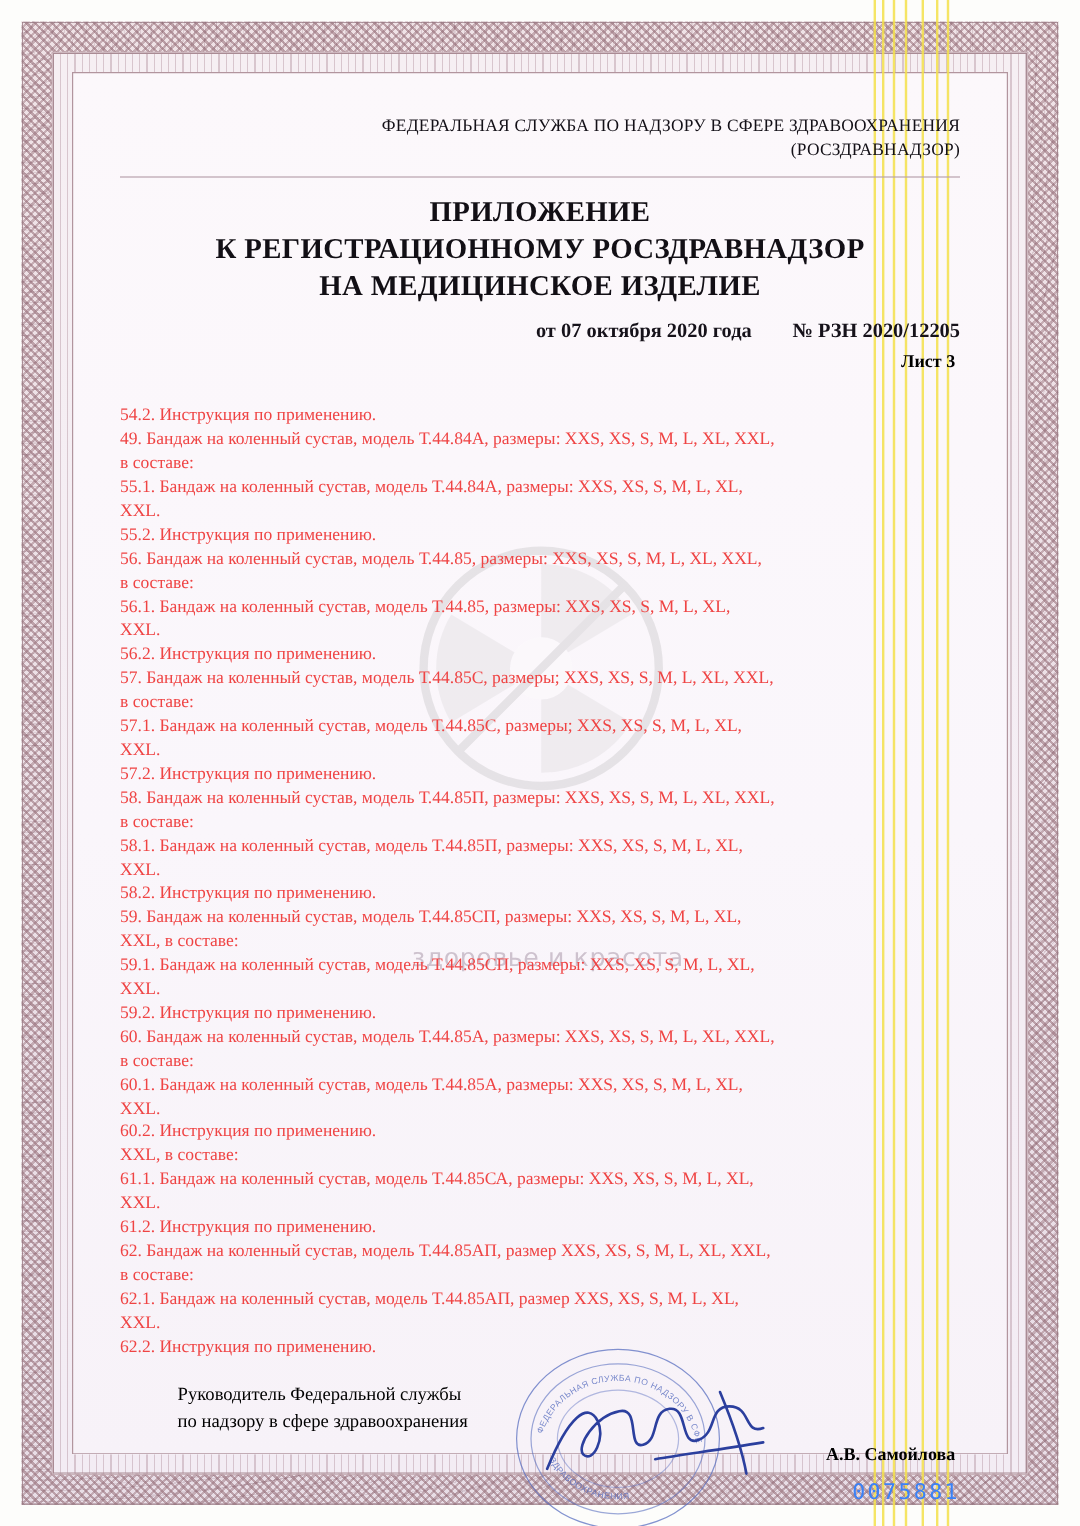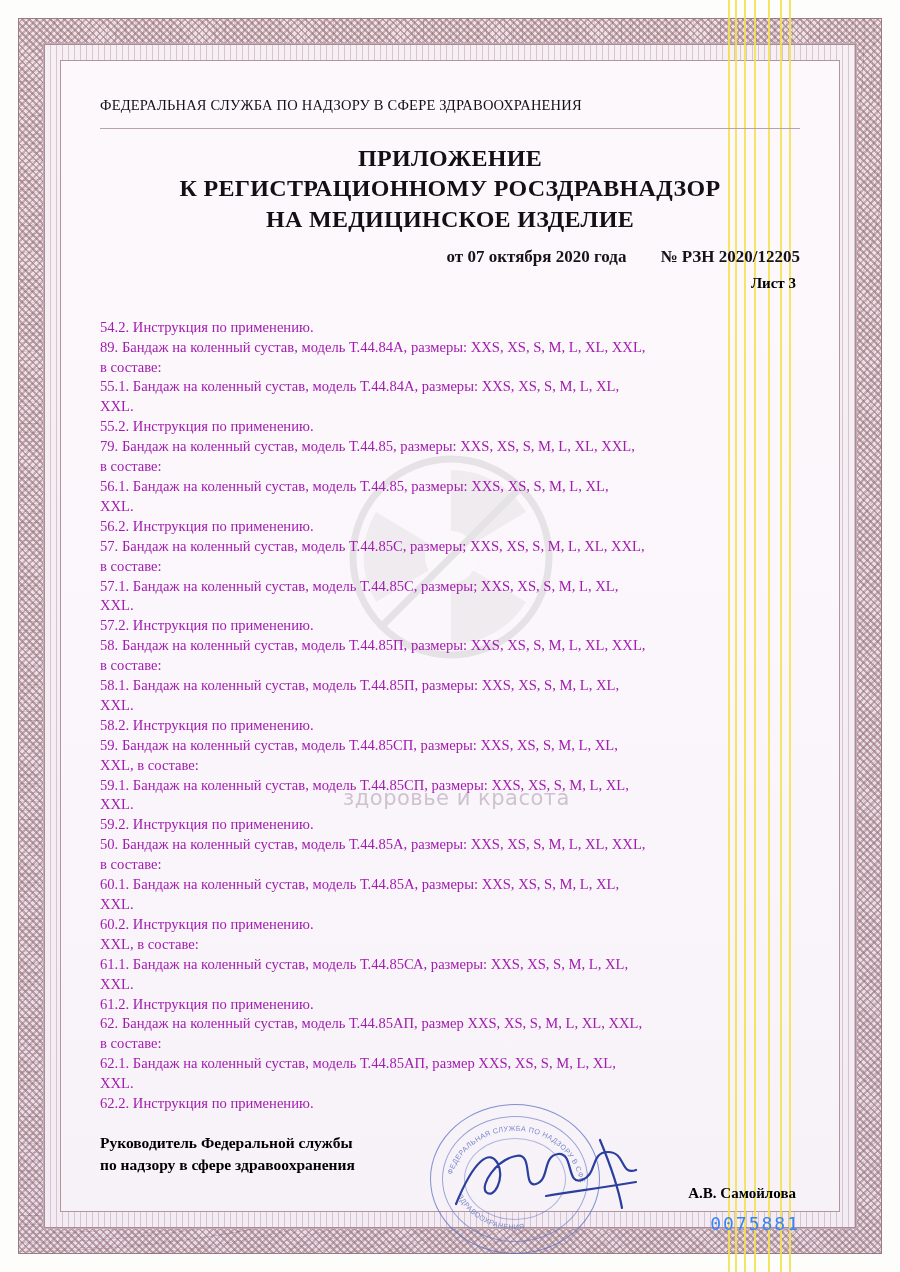--- a/index.html
+++ b/index.html
@@ -73,21 +73,21 @@
 
   
   .content {
     position: absolute;
     left: 100px;
     top: 96px;
     width: 700px;
     z-index: 5;
   }
   .agency {
-    text-align: left;
+    text-align: right;
     font-size: 14.5px;
     letter-spacing: .2px;
     line-height: 1.35;
     color: #131017;
   }
   .rule {
     width: 100%;
     height: 1px;
     background: #b8a3ac;
     margin: 12px 0 14px;
@@ -113,34 +113,35 @@
     text-align: right;
     font-weight: bold;
     font-size: 15px;
     padding-right: 4px;
   }
 
   .items {
     margin-top: 26px;
     font-size: 14.6px;
     line-height: 1.365;
-    color: #a21caf;
+    color: #ef4444;
   }
   .items .ln { white-space: pre-wrap; }
 
   
   .sign {
     margin-top: 18px;
     position: relative;
     min-height: 96px;
   }
   .sign .role {
-    font-weight: bold;
+    font-weight: normal;
     font-size: 15.5px;
     line-height: 1.45;
+    margin-left: 48px;
   }
   .sign .name {
     position: absolute;
     right: 4px;
     bottom: 26px;
     font-weight: bold;
     font-size: 15px;
   }
   .serial {
     position: absolute;
@@ -264,64 +265,65 @@
         <line x1="34" y1="176" x2="176" y2="34" stroke="#9e9e9e" stroke-width="7"></line>
       </svg>
     </div>
     <div class="wm-sub">здоровье и красота</div>
   </div>
 
   <div class="content">
 
     <div class="agency">
       <div>ФЕДЕРАЛЬНАЯ СЛУЖБА ПО НАДЗОРУ В СФЕРЕ ЗДРАВООХРАНЕНИЯ</div>
+      <div>(РОСЗДРАВНАДЗОР)</div>
     </div>
 
     <div class="rule"></div>
 
     <div class="title">
       <div>ПРИЛОЖЕНИЕ</div>
       <div>К РЕГИСТРАЦИОННОМУ РОСЗДРАВНАДЗОР</div>
       <div>НА МЕДИЦИНСКОЕ ИЗДЕЛИЕ</div>
     </div>
 
     <div class="docline">
       <span>от  07 октября 2020 года</span><span class="gap"></span><span>№  РЗН 2020/12205</span>
     </div>
 
     <div class="sheet">Лист 3</div>
 
     <div class="items">
       <div class="ln">54.2. Инструкция по применению.</div>
-      <div class="ln">89. Бандаж на коленный сустав, модель Т.44.84А, размеры: XXS, XS, S, M, L, XL, XXL,</div>
+      <div class="ln">49. Бандаж на коленный сустав, модель Т.44.84А, размеры: XXS, XS, S, M, L, XL, XXL,</div>
       <div class="ln">в составе:</div>
       <div class="ln">55.1. Бандаж на коленный сустав, модель Т.44.84А, размеры: XXS, XS, S, M, L, XL,</div>
       <div class="ln">XXL.</div>
       <div class="ln">55.2. Инструкция по применению.</div>
-      <div class="ln">79. Бандаж на коленный сустав, модель Т.44.85, размеры: XXS, XS, S, M, L, XL, XXL,</div>
+      <div class="ln">56. Бандаж на коленный сустав, модель Т.44.85, размеры: XXS, XS, S, M, L, XL, XXL,</div>
       <div class="ln">в составе:</div>
       <div class="ln">56.1. Бандаж на коленный сустав, модель Т.44.85, размеры: XXS, XS, S, M, L, XL,</div>
       <div class="ln">XXL.</div>
       <div class="ln">56.2. Инструкция по применению.</div>
       <div class="ln">57. Бандаж на коленный сустав, модель Т.44.85С, размеры; XXS, XS, S, M, L, XL, XXL,</div>
       <div class="ln">в составе:</div>
       <div class="ln">57.1. Бандаж на коленный сустав, модель Т.44.85С, размеры; XXS, XS, S, M, L, XL,</div>
       <div class="ln">XXL.</div>
       <div class="ln">57.2. Инструкция по применению.</div>
       <div class="ln">58. Бандаж на коленный сустав, модель Т.44.85П, размеры: XXS, XS, S, M, L, XL, XXL,</div>
       <div class="ln">в составе:</div>
       <div class="ln">58.1. Бандаж на коленный сустав, модель Т.44.85П, размеры: XXS, XS, S, M, L, XL,</div>
       <div class="ln">XXL.</div>
       <div class="ln">58.2. Инструкция по применению.</div>
       <div class="ln">59. Бандаж на коленный сустав, модель Т.44.85СП, размеры: XXS, XS, S, M, L, XL,</div>
       <div class="ln">XXL, в составе:</div>
       <div class="ln">59.1. Бандаж на коленный сустав, модель Т.44.85СП, размеры: XXS, XS, S, M, L, XL,</div>
       <div class="ln">XXL.</div>
       <div class="ln">59.2. Инструкция по применению.</div>
-      <div class="ln">50. Бандаж на коленный сустав, модель Т.44.85А, размеры: XXS, XS, S, M, L, XL, XXL,</div>
+      <div class="ln">60. Бандаж на коленный сустав, модель Т.44.85А, размеры: XXS, XS, S, M, L, XL, XXL,</div>
       <div class="ln">в составе:</div>
       <div class="ln">60.1. Бандаж на коленный сустав, модель Т.44.85А, размеры: XXS, XS, S, M, L, XL,</div>
       <div class="ln">XXL.</div>
       <div class="ln">60.2. Инструкция по применению.</div>
       <div class="ln">XXL, в составе:</div>
       <div class="ln">61.1. Бандаж на коленный сустав, модель Т.44.85СА, размеры: XXS, XS, S, M, L, XL,</div>
       <div class="ln">XXL.</div>
       <div class="ln">61.2. Инструкция по применению.</div>
       <div class="ln">62. Бандаж на коленный сустав, модель Т.44.85АП, размер XXS, XS, S, M, L, XL, XXL,</div>
       <div class="ln">в составе:</div>

